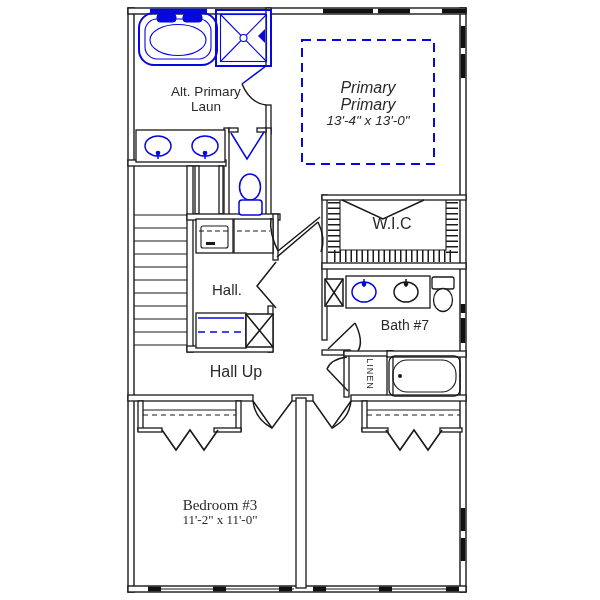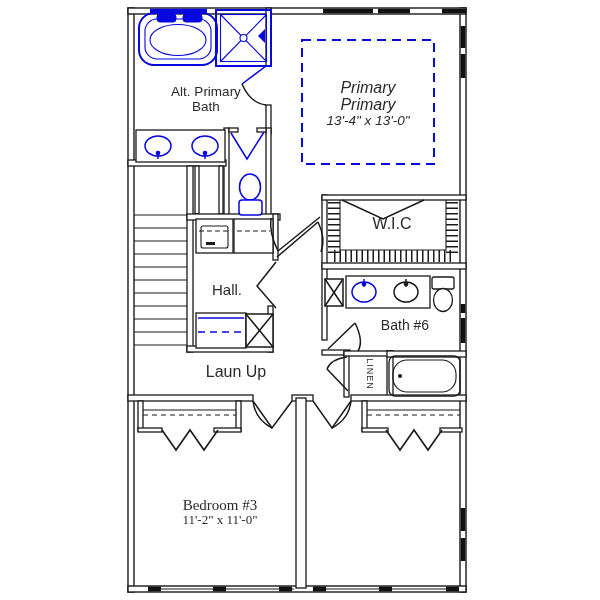--- a/index.html
+++ b/index.html
@@ -248,36 +248,36 @@
     <path d="M 253,401 L 272,428 L 292,401" stroke="#1a1a1a"></path>
     <path d="M 253,401 Q 255,419 272,428" stroke="#1a1a1a"></path>
 
     <path d="M 313,401 L 332,428 L 351,401" stroke="#1a1a1a"></path>
     <path d="M 351,401 Q 349,419 332,428" stroke="#1a1a1a"></path>
   </g>
 </svg>
 
   <div class="lbl" style="left:206px;top:100px;">
     <div class="room-name small">Alt. Primary</div>
-    <div class="room-name small">Bath</div>
+    <div class="room-name small">Laun</div>
   </div>
 
   <div class="lbl" style="left:368px;top:104px;font-style:italic;">
     <div class="room-name big">Primary</div>
     <div class="room-name big">Primary</div>
     <div class="room-dim" style="font-size:13.5px">13'-4" x 13'-0"</div>
   </div>
 
   <div class="lbl room-name big" style="left:392px;top:224px;">W.I.C</div>
 
   <div class="lbl room-name" style="left:227px;top:290px;">Hall.</div>
 
-  <div class="lbl room-name" style="left:405px;top:326px;font-size:14px;">Bath #6</div>
-
-  <div class="lbl room-name big" style="left:236px;top:372px;">Laun Up</div>
+  <div class="lbl room-name" style="left:405px;top:326px;font-size:14px;">Bath #7</div>
+
+  <div class="lbl room-name big" style="left:236px;top:372px;">Hall Up</div>
 
   <div class="lbl vertical" style="left:369px;top:374px;">LINEN</div>
 
   <div class="lbl" style="left:220px;top:512px;font-family:Liberation Serif, serif;">
     <div class="room-name">Bedroom #3</div>
     <div class="room-dim">11'-2" x 11'-0"</div>
   </div>
 
 
 </div>

